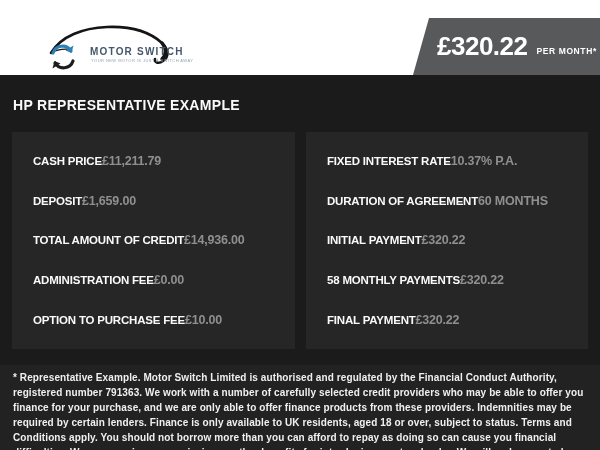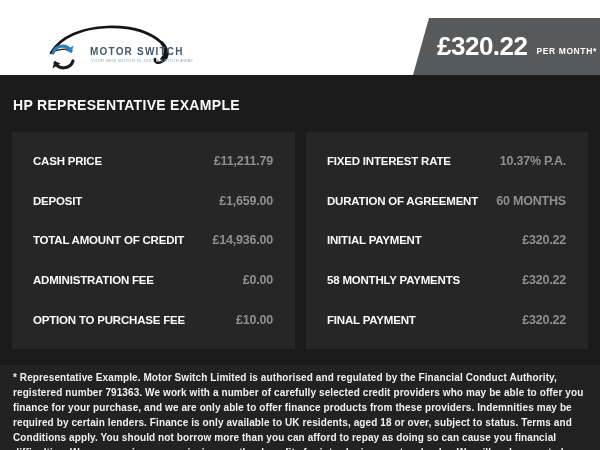--- a/index.html
+++ b/index.html
@@ -97,21 +97,20 @@
     flex-direction: column;
     padding: 9px 0;
   }
   .panel-left  { left: 12px;  width: 283px; }
   .panel-right { left: 306px; width: 282px; }
 
   .row {
     flex: 1;
     display: flex;
     align-items: center;
-    justify-content: space-between;
     padding: 0 22px 0 21px;
   }
   .row-label {
     color: #fafafa;
     font-size: 11.5px;
     font-weight: 700;
     letter-spacing: -0.2px;
     white-space: nowrap;
   }
   .row-value {

